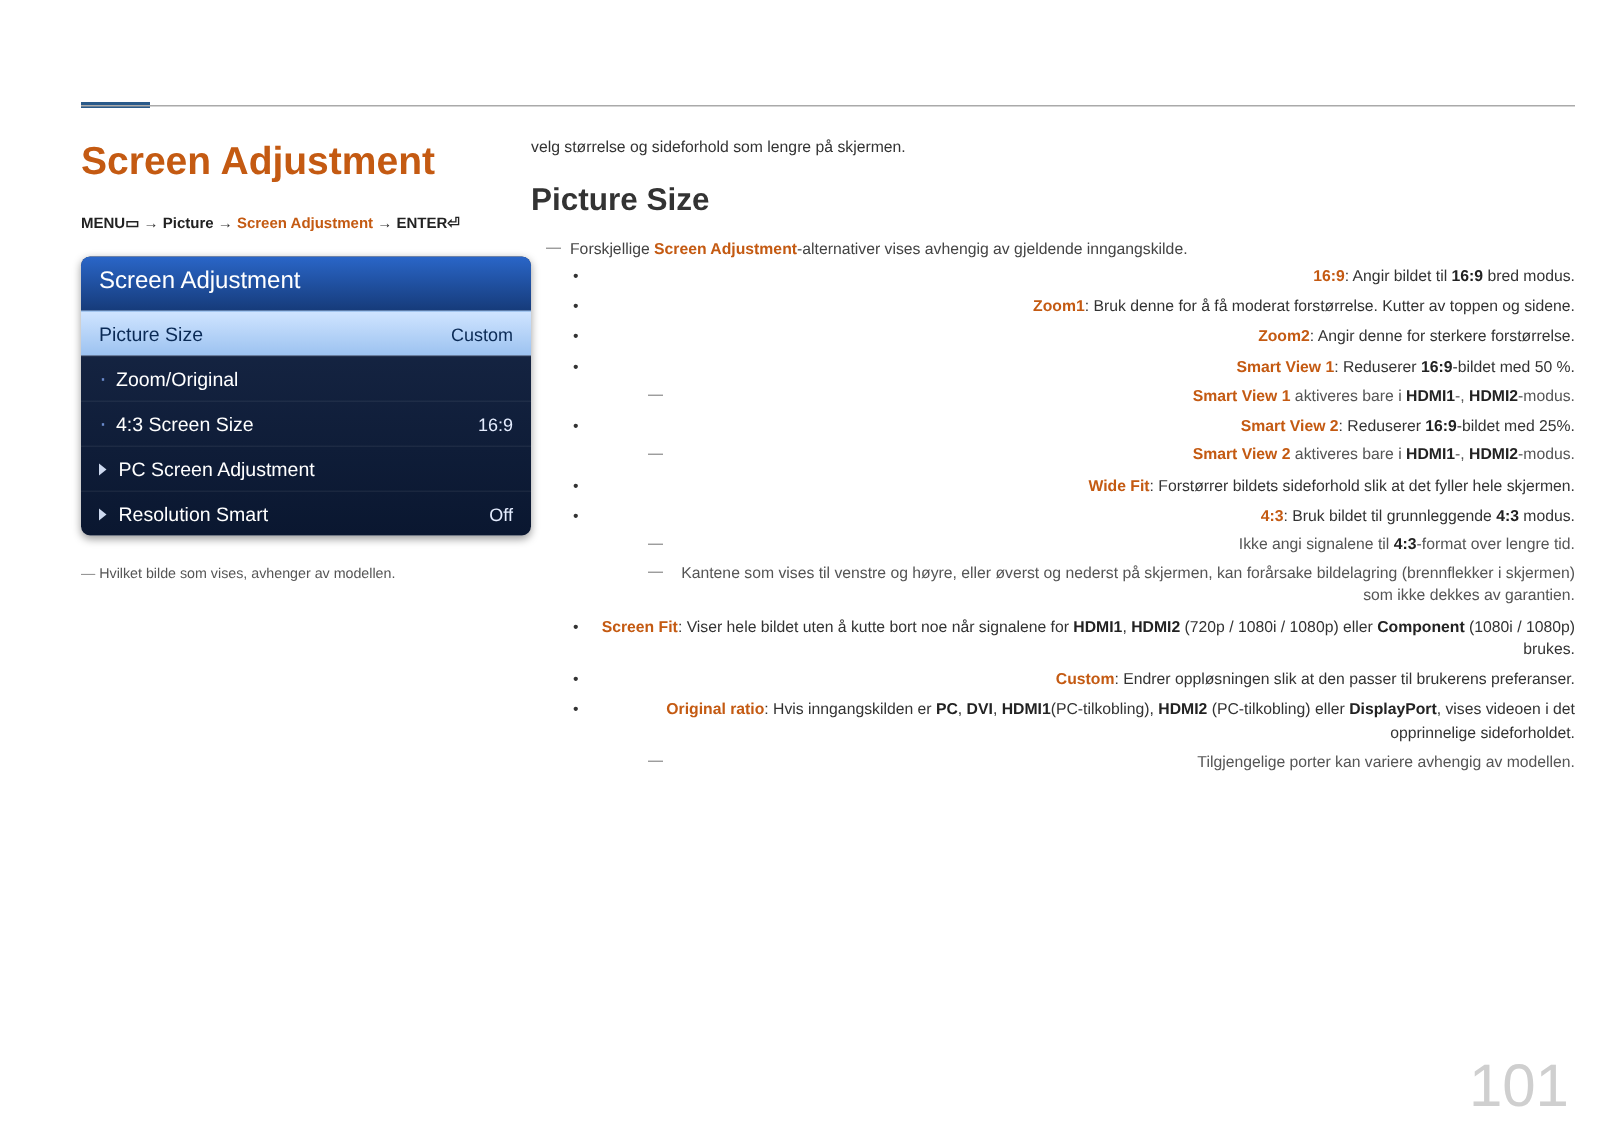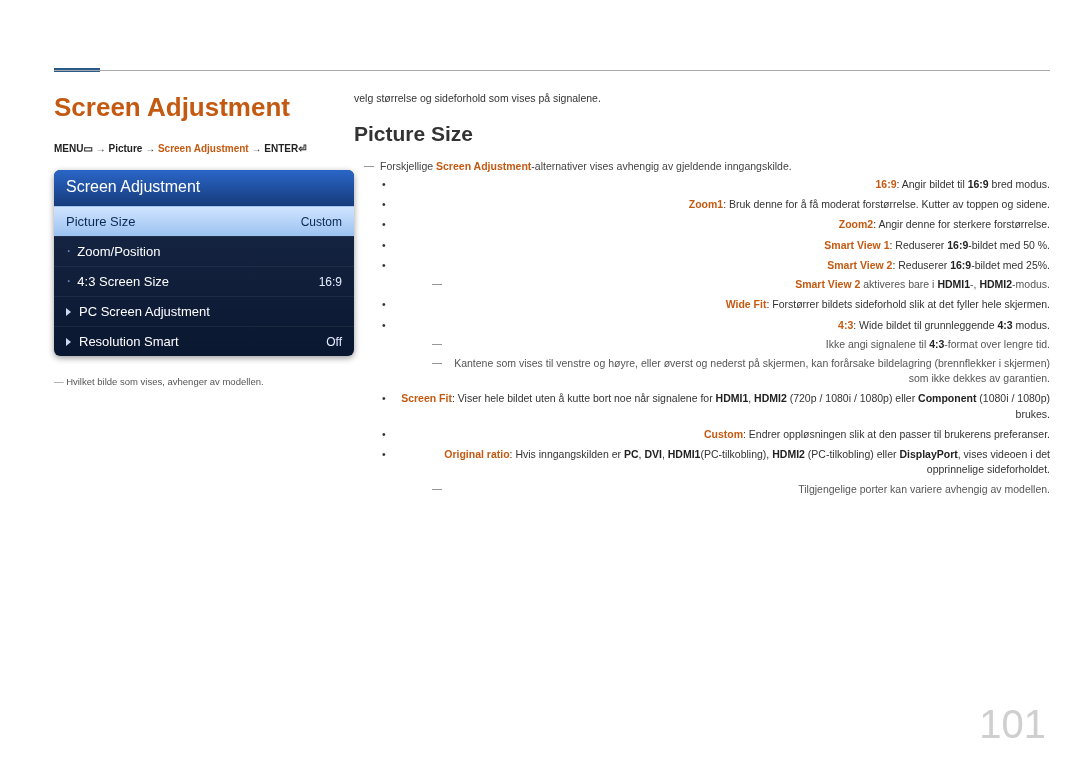--- a/index.html
+++ b/index.html
@@ -162,21 +162,21 @@
 
     <div class="osd">
       <div class="osd-head">Screen Adjustment</div>
       <div class="osd-row selected">
         <span class="lbl">Picture Size</span>
         <span class="val">Custom</span>
       </div>
       <div class="osd-row">
         <span class="lbl">
             <span class="dot"></span>
-            <span>Zoom/Position</span>
+            <span>Zoom/Original</span>
           </span>
         <span class="val"></span>
       </div>
       <div class="osd-row">
         <span class="lbl">
             <span class="dot"></span>
             <span>4:3 Screen Size</span>
           </span>
         <span class="val">16:9</span>
       </div>
@@ -193,42 +193,43 @@
             <span>Resolution Smart</span>
           </span>
         <span class="val">Off</span>
       </div>
     </div>
 
     <div class="note">Hvilket bilde som vises, avhenger av modellen.</div>
   </div>
 
   <div class="right">
-    <div class="intro">velg størrelse og sideforhold som vises på signalene.</div>
+    <div class="intro">velg størrelse og sideforhold som lengre på skjermen.</div>
     <h2 class="sub">Picture Size</h2>
 
     <div class="dash-line">
       <span>Forskjellige </span><span class="kw2">Screen Adjustment</span><span>-alternativer vises avhengig av gjeldende inngangskilde.</span>
     </div>
 
     <ul class="bul">
       <li><span class="kw2">16:9</span><span>: Angir bildet til </span><span class="bold">16:9</span><span> bred modus.</span></li>
       <li><span class="kw2">Zoom1</span><span>: Bruk denne for å få moderat forstørrelse. Kutter av toppen og sidene.</span></li>
       <li><span class="kw2">Zoom2</span><span>: Angir denne for sterkere forstørrelse.</span></li>
 
       <li><span class="kw2">Smart View 1</span><span>: Reduserer </span><span class="bold">16:9</span><span>-bildet med 50 %.</span>
+        <div class="sub-dash"><span class="kw2">Smart View 1</span><span> aktiveres bare i </span><span class="bold">HDMI1</span><span>-, </span><span class="bold">HDMI2</span><span>-modus.</span></div>
       </li>
 
       <li><span class="kw2">Smart View 2</span><span>: Reduserer </span><span class="bold">16:9</span><span>-bildet med 25%.</span>
         <div class="sub-dash"><span class="kw2">Smart View 2</span><span> aktiveres bare i </span><span class="bold">HDMI1</span><span>-, </span><span class="bold">HDMI2</span><span>-modus.</span></div>
       </li>
 
       <li><span class="kw2">Wide Fit</span><span>: Forstørrer bildets sideforhold slik at det fyller hele skjermen.</span></li>
 
-      <li><span class="kw2">4:3</span><span>: Wide bildet til grunnleggende </span><span class="bold">4:3</span><span> modus.</span>
+      <li><span class="kw2">4:3</span><span>: Bruk bildet til grunnleggende </span><span class="bold">4:3</span><span> modus.</span>
         <div class="sub-dash"><span>Ikke angi signalene til </span><span class="bold">4:3</span><span>-format over lengre tid.</span></div>
         <div class="sub-dash" style="margin-left:44px;">Kantene som vises til venstre og høyre, eller øverst og nederst på skjermen, kan forårsake bildelagring (brennflekker i skjermen) som ikke dekkes av garantien.</div>
       </li>
 
       <li><span class="kw2">Screen Fit</span><span>: Viser hele bildet uten å kutte bort noe når signalene for </span><span class="bold">HDMI1</span><span>, </span><span class="bold">HDMI2</span><span> (720p / 1080i / 1080p) eller </span><span class="bold">Component</span><span> (1080i / 1080p) brukes.</span></li>
 
       <li><span class="kw2">Custom</span><span>: Endrer oppløsningen slik at den passer til brukerens preferanser.</span></li>
 
       <li><span class="kw2">Original ratio</span><span>: Hvis inngangskilden er </span><span class="bold">PC</span><span>, </span><span class="bold">DVI</span><span>, </span><span class="bold">HDMI1</span><span>(PC-tilkobling), </span><span class="bold">HDMI2</span><span> (PC-tilkobling) eller </span><span class="bold">DisplayPort</span><span>, vises videoen i det opprinnelige sideforholdet.</span>
         <div class="sub-dash">Tilgjengelige porter kan variere avhengig av modellen.</div>

